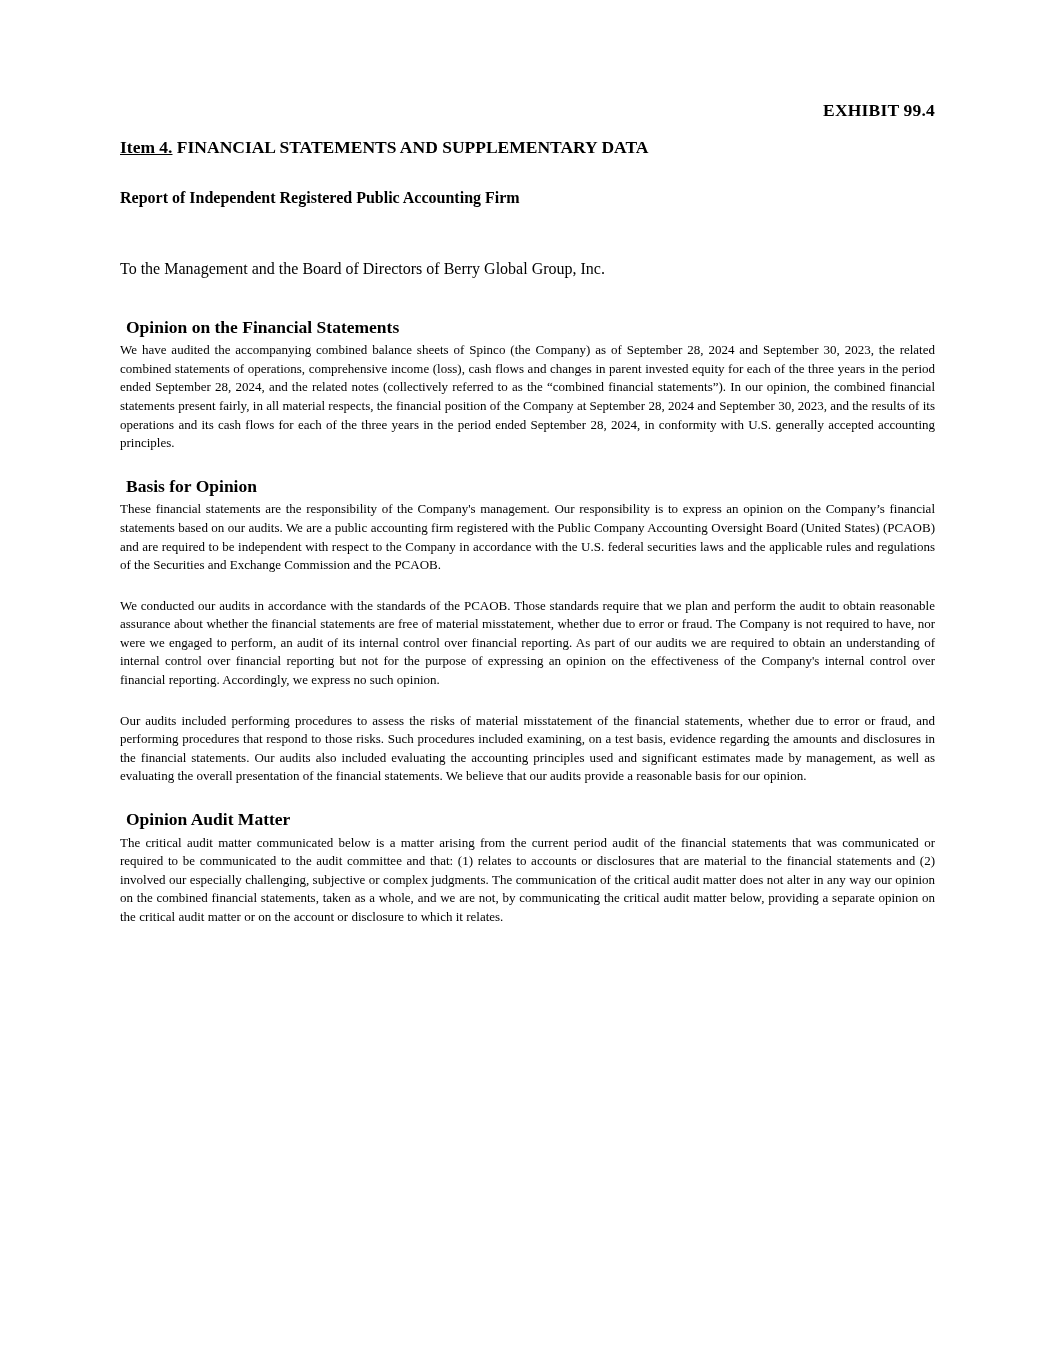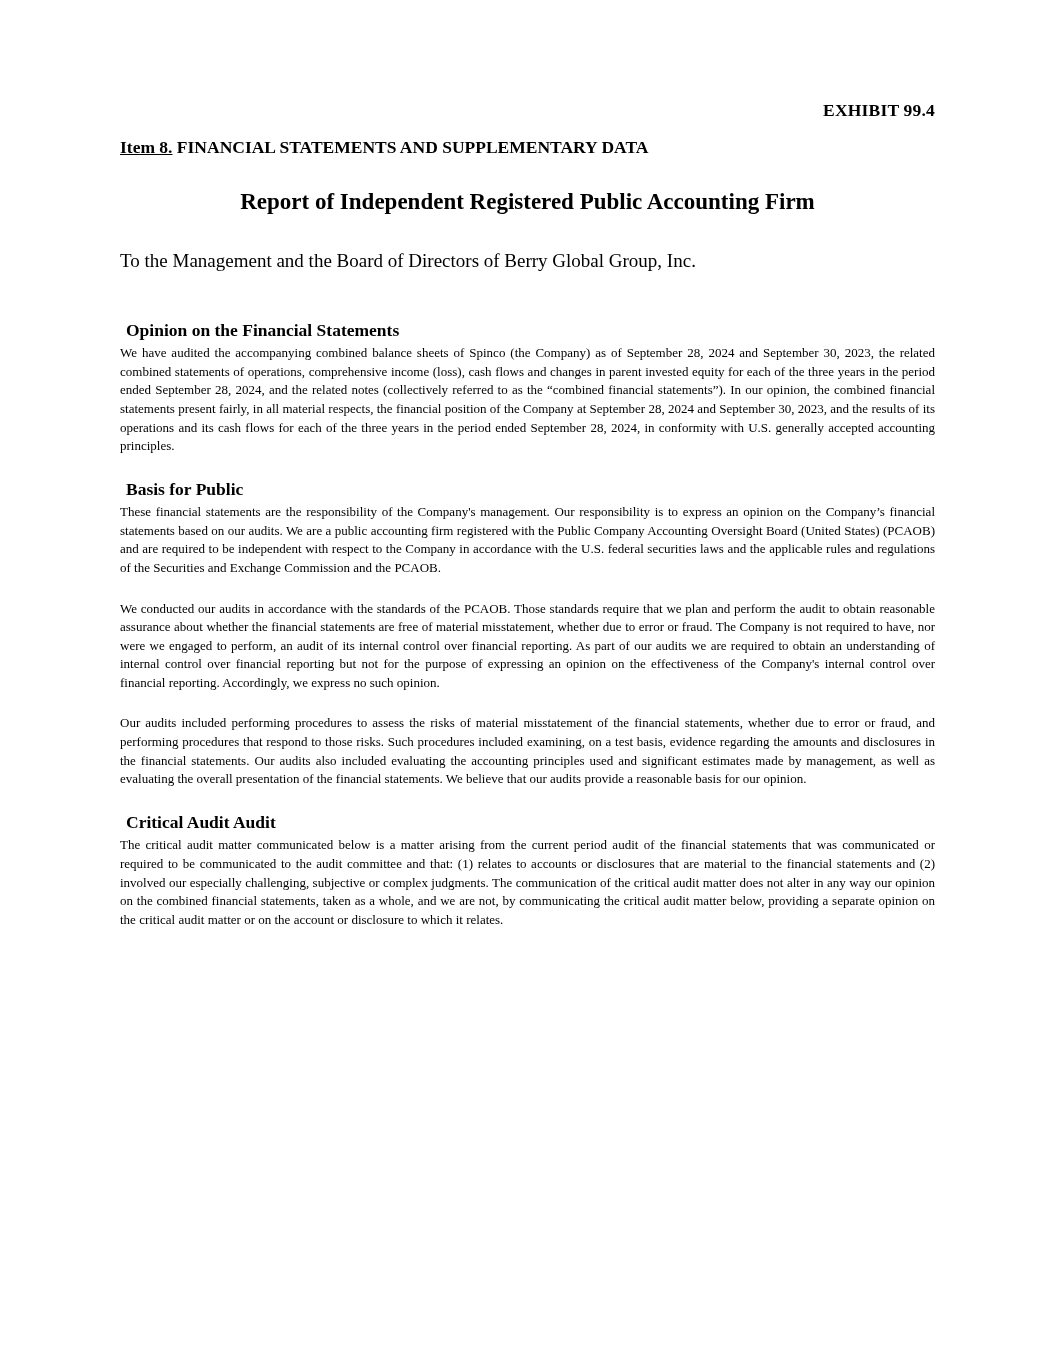--- a/index.html
+++ b/index.html
@@ -31,28 +31,27 @@
   .item-heading {
     font-size: 17.5px;
     font-weight: bold;
     margin: 0 0 30px 0;
     line-height: 1.25;
   }
   .item-heading .item-label {
     text-decoration: underline;
   }
   .report-title {
-    text-align: center;
     font-weight: bold;
-    font-size: 23px;
-    margin: 0 0 34px 0;
+    font-size: 16px;
+    margin: 0 0 52px 0;
   }
   .addressee {
-    font-size: 19px;
-    margin: 0 0 45px 0;
+    font-size: 16px;
+    margin: 0 0 36px 0;
     line-height: 1.3;
   }
   .section-heading {
     font-size: 17.5px;
     font-weight: bold;
     margin: 0 0 2px 6px;
     line-height: 1.35;
   }
   p.body-text {
     font-size: 13px;
@@ -66,38 +65,38 @@
   }
 </style>
 </head>
 <body>
 
 <div class="page">
 
   <div class="exhibit-line">EXHIBIT 99.4</div>
 
   <div class="item-heading">
-    <span class="item-label">Item 8.</span>
+    <span class="item-label">Item 4.</span>
     <span>FINANCIAL STATEMENTS AND SUPPLEMENTARY DATA</span>
   </div>
 
   <div class="report-title">Report of Independent Registered Public Accounting Firm</div>
 
   <div class="addressee">To the Management and the Board of Directors of Berry Global Group, Inc.</div>
 
   <div class="block">
     <div class="section-heading">Opinion on the Financial Statements</div>
     <p class="body-text">We have audited the accompanying combined balance sheets of Spinco (the Company) as of September 28, 2024 and September 30, 2023, the related combined statements of operations, comprehensive income (loss), cash flows and changes in parent invested equity for each of the three years in the period ended September 28, 2024, and the related notes (collectively referred to as the “combined financial statements”). In our opinion, the combined financial statements present fairly, in all material respects, the financial position of the Company at September 28, 2024 and September 30, 2023, and the results of its operations and its cash flows for each of the three years in the period ended September 28, 2024, in conformity with U.S. generally accepted accounting principles.</p>
   </div>
 
   <div class="block">
-    <div class="section-heading">Basis for Public</div>
+    <div class="section-heading">Basis for Opinion</div>
     <p class="body-text">These financial statements are the responsibility of the Company's management. Our responsibility is to express an opinion on the Company’s financial statements based on our audits. We are a public accounting firm registered with the Public Company Accounting Oversight Board (United States) (PCAOB) and are required to be independent with respect to the Company in accordance with the U.S. federal securities laws and the applicable rules and regulations of the Securities and Exchange Commission and the PCAOB.</p>
     <p class="body-text">We conducted our audits in accordance with the standards of the PCAOB. Those standards require that we plan and perform the audit to obtain reasonable assurance about whether the financial statements are free of material misstatement, whether due to error or fraud. The Company is not required to have, nor were we engaged to perform, an audit of its internal control over financial reporting. As part of our audits we are required to obtain an understanding of internal control over financial reporting but not for the purpose of expressing an opinion on the effectiveness of the Company's internal control over financial reporting. Accordingly, we express no such opinion.</p>
     <p class="body-text">Our audits included performing procedures to assess the risks of material misstatement of the financial statements, whether due to error or fraud, and performing procedures that respond to those risks. Such procedures included examining, on a test basis, evidence regarding the amounts and disclosures in the financial statements. Our audits also included evaluating the accounting principles used and significant estimates made by management, as well as evaluating the overall presentation of the financial statements. We believe that our audits provide a reasonable basis for our opinion.</p>
   </div>
 
   <div class="block">
-    <div class="section-heading">Critical Audit Audit</div>
+    <div class="section-heading">Opinion Audit Matter</div>
     <p class="body-text">The critical audit matter communicated below is a matter arising from the current period audit of the financial statements that was communicated or required to be communicated to the audit committee and that: (1) relates to accounts or disclosures that are material to the financial statements and (2) involved our especially challenging, subjective or complex judgments. The communication of the critical audit matter does not alter in any way our opinion on the combined financial statements, taken as a whole, and we are not, by communicating the critical audit matter below, providing a separate opinion on the critical audit matter or on the account or disclosure to which it relates.</p>
   </div>
 
 </div>
 
 </body></html>

